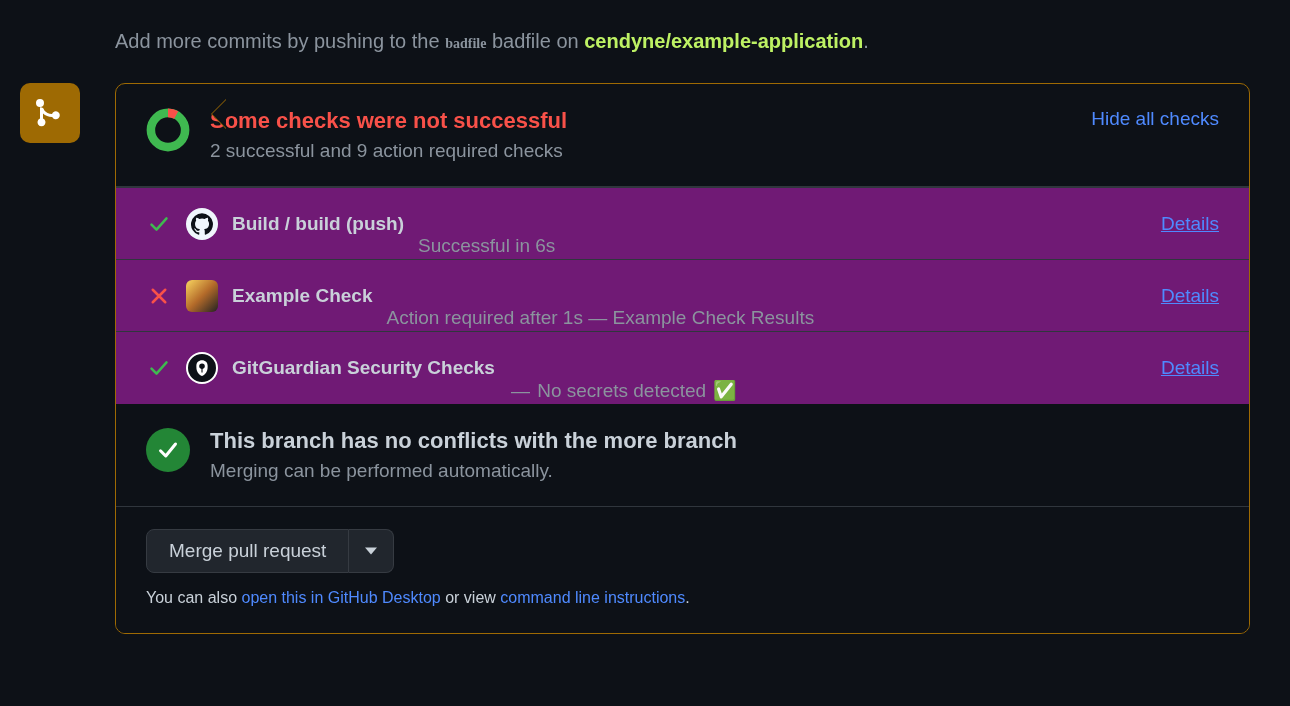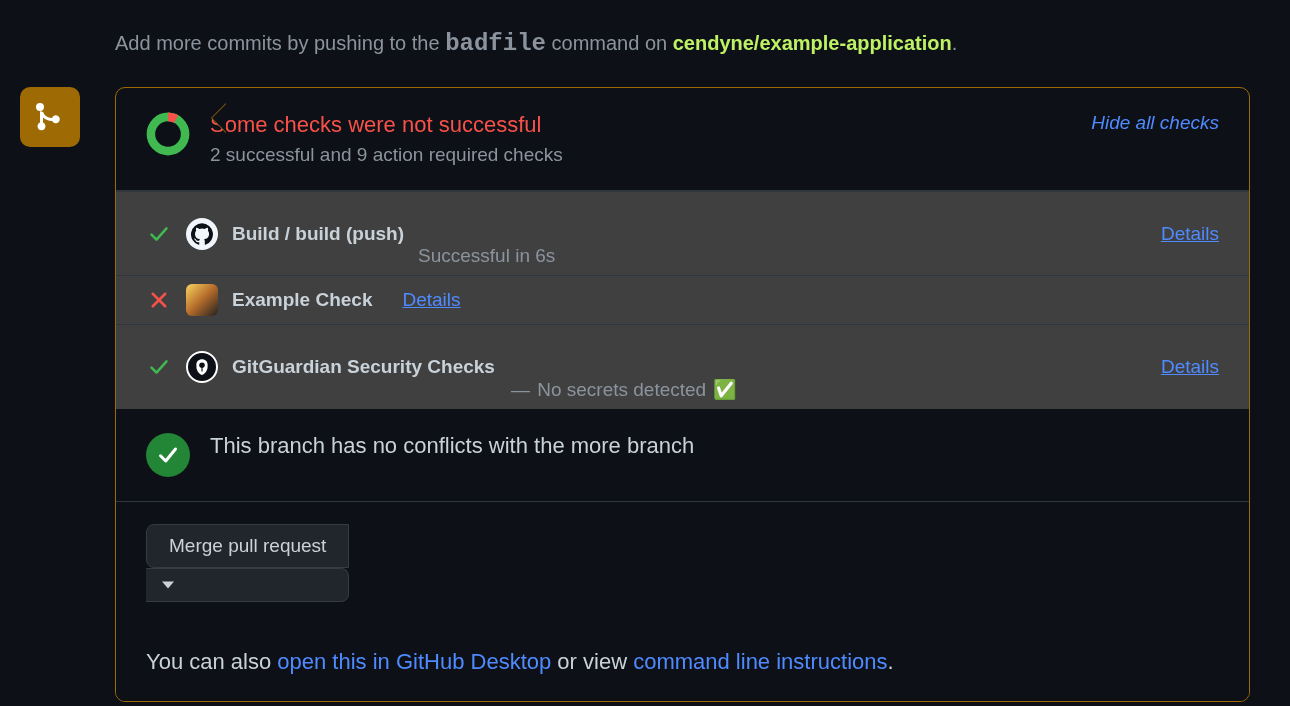--- a/index.html
+++ b/index.html
@@ -15,23 +15,23 @@
   .page {
     padding: 30px 30px 0 20px;
   }
   .top-hint {
     margin-left: 95px;
     font-size: 20px;
     color: #8b949e;
     margin-bottom: 30px;
   }
   .top-hint .branch {
-    font-family: Liberation Mono, monospace;
+    font-family: Liberation Serif, serif;
     font-weight: 600;
-    font-size: 24px;
+    font-size: 14px;
   }
   .top-hint .repo {
     font-weight: 600;
     color: #bef264;
   }
   .timeline-row {
     display: flex;
     align-items: flex-start;
   }
   .timeline-badge {
@@ -85,42 +85,41 @@
     border-top: 1px solid #30363d;
   }
   .donut {
     width: 44px; height: 44px;
     margin-right: 20px;
     flex-shrink: 0;
   }
   .section-body { flex: 1; }
   .section-title {
     font-size: 22px;
-    font-weight: 400;
+    font-weight: 700;
     margin-bottom: 6px;
   }
   .section-title.fail { color: #f85149; }
   .section-sub {
     color: #8b949e;
     font-size: 19px;
   }
   .section-link {
     color: #4f8aff;
     font-size: 19px;
     cursor: pointer;
     white-space: nowrap;
     margin-left: 16px;
-    font-style: italic;
   }
   .checks-list .check-row {
     display: flex;
     align-items: center;
-    padding: 8px 30px;
+    padding: 2px 30px;
     border-top: 1px solid #30363d;
-    background: #404040;
+    background: #701a75;
     font-size: 19px;
   }
   .checks-list .check-row:first-child { border-top: 1px solid #30363d; }
   .status-slot {
     width: 26px;
     display: flex;
     justify-content: center;
     margin-right: 14px;
     flex-shrink: 0;
   }
@@ -169,21 +168,20 @@
   }
   .big-check svg { width: 24px; height: 24px; }
   .section-title.ok { color: #c9d1d9; }
   .merge-footer {
     padding: 22px 30px 26px 30px;
     background: #0d1117;
   }
   .btn-group {
     display: inline-flex;
     margin-bottom: 16px;
-    flex-direction: column;
   }
   .btn-merge {
     background: #21262d;
     border: 1px solid #363b42;
     color: #c9d1d9;
     font-size: 19px;
     padding: 10px 22px;
     border-radius: 8px 0 0 8px;
     cursor: pointer;
     font-weight: 500;
@@ -194,34 +192,33 @@
     border-left: none;
     color: #c9d1d9;
     padding: 10px 16px;
     border-radius: 0 8px 8px 0;
     cursor: pointer;
     display: flex;
     align-items: center;
   }
   .btn-caret svg { width: 12px; height: 12px; }
   .footer-hint {
-    font-size: 22px;
-    color: #c9d1d9;
-    margin-top: 31px;
+    font-size: 16px;
+    color: #c9d1d9;
   }
   .footer-hint a { color: #4f8aff; cursor: pointer; }
   .emoji { margin-left: 2px; }
 </style>
 </head>
 <body>
 
 <div class="page">
 
   <div class="top-hint">
-    <span>Add more commits by pushing to the </span><span class="branch">badfile</span><span> command on </span><span class="repo">cendyne/example-application</span><span>.</span>
+    <span>Add more commits by pushing to the </span><span class="branch">badfile</span><span> badfile on </span><span class="repo">cendyne/example-application</span><span>.</span>
   </div>
 
   <div class="timeline-row">
 
     <div class="timeline-badge">
       <svg viewBox="0 0 16 16">
         <path fill="#ffffff" d="M5 3a2 2 0 1 1-4 0 2 2 0 0 1 4 0ZM3 5.2v5.6a2 2 0 1 0 1.5 0V8.3c1.2 1.1 2.8 1.7 4.5 1.7h.1A2 2 0 1 0 9 8.5H9c-1.6 0-3-.7-3.9-1.9A2 2 0 0 0 3 5.2Z"></path>
       </svg>
     </div>
 
@@ -260,20 +257,21 @@
         </div>
 
         <div class="check-row">
           <span class="status-slot">
             <svg viewBox="0 0 16 16">
                 <path fill="none" stroke="#f85149" stroke-width="2" stroke-linecap="round" d="M3 3 13 13 M13 3 3 13"></path>
               </svg>
           </span>
           <span class="avatar ex"></span>
           <span class="check-name">Example Check</span>
+          <span class="check-meta">Action required after 1s — Example Check Results</span>
           <span class="details-link">Details</span>
         </div>
 
         <div class="check-row">
           <span class="status-slot">
             <svg viewBox="0 0 16 16">
                 <path fill="none" stroke="#3fb950" stroke-width="2" stroke-linecap="round" stroke-linejoin="round" d="M2 8.5 6 12.5 14 3.5"></path>
               </svg>
           </span>
           <span class="avatar gg">
@@ -293,20 +291,21 @@
       </div>
 
       <div class="section">
         <div class="big-check">
           <svg viewBox="0 0 16 16">
               <path fill="none" stroke="#ffffff" stroke-width="2" stroke-linecap="round" stroke-linejoin="round" d="M3 8.5 6.5 12 13 4"></path>
             </svg>
         </div>
         <div class="section-body">
           <div class="section-title ok">This branch has no conflicts with the more branch</div>
+          <div class="section-sub">Merging can be performed automatically.</div>
         </div>
       </div>
 
       <div class="merge-footer">
         <div class="btn-group">
           <button class="btn-merge">Merge pull request</button>
           <button class="btn-caret">
             <svg viewBox="0 0 10 6">
                 <path fill="#c9d1d9" d="M0 0h10L5 6Z"></path>
               </svg>

